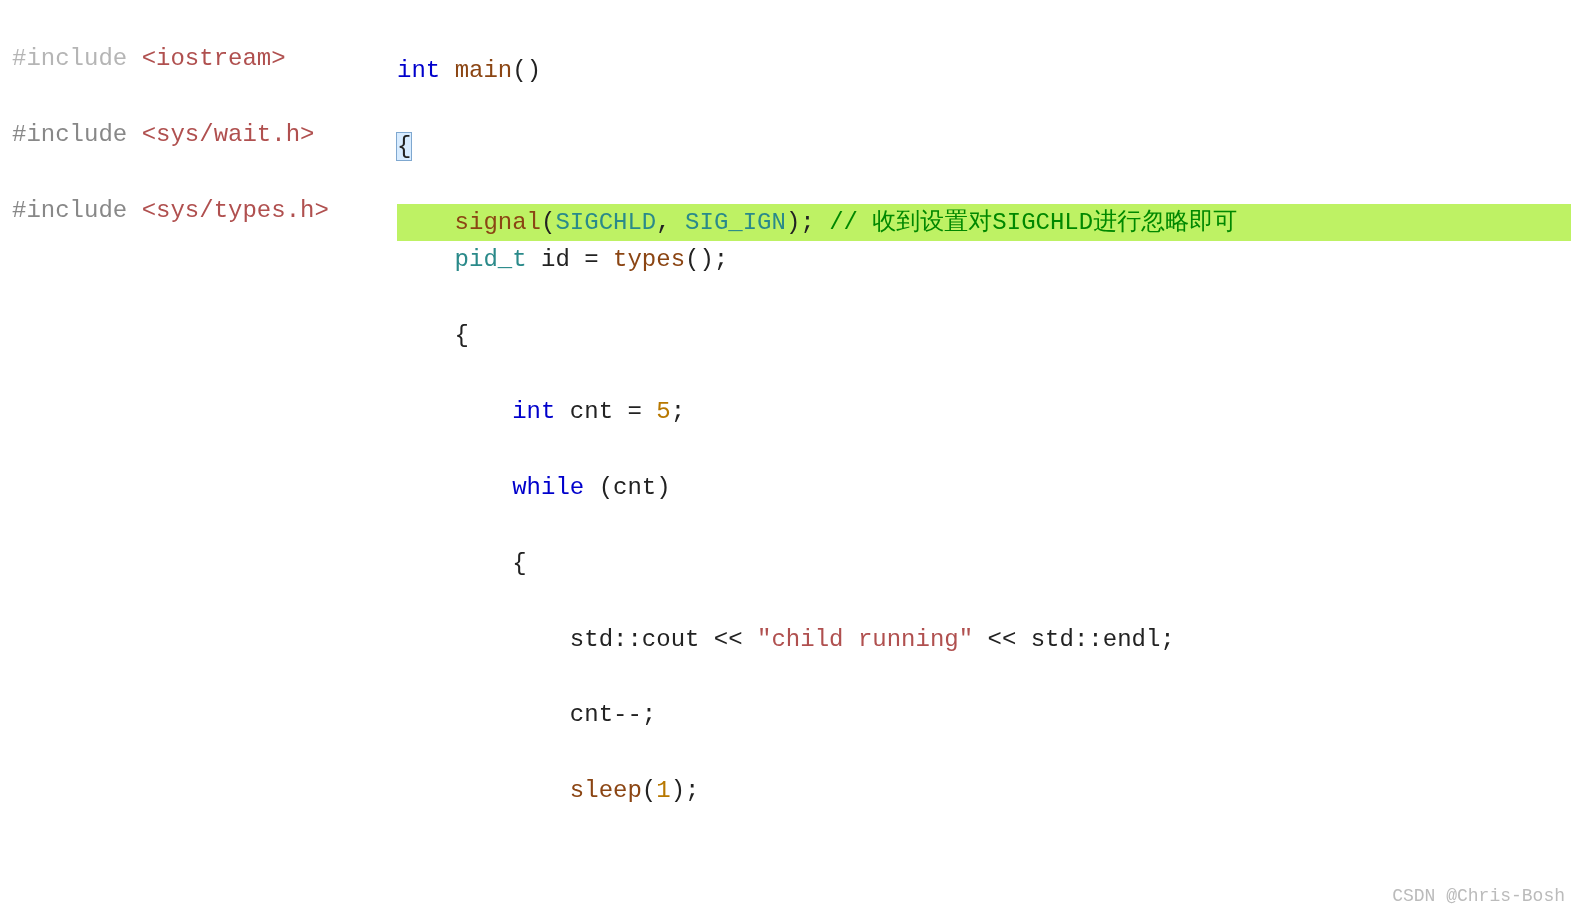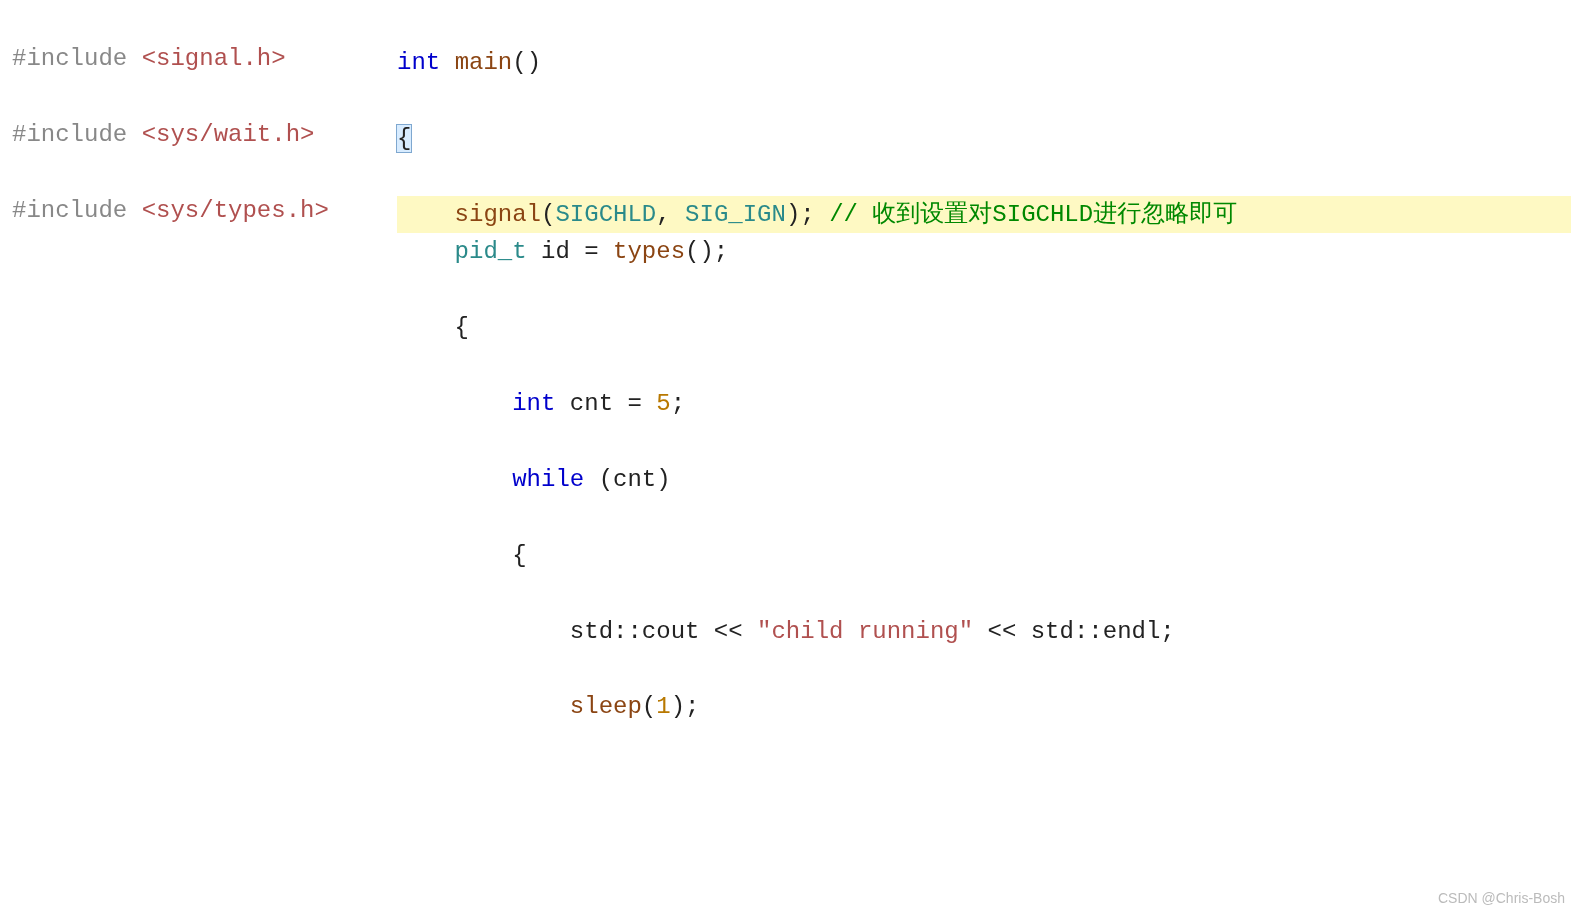--- a/index.html
+++ b/index.html
@@ -14,26 +14,26 @@
       overflow: hidden;
     }
     .left-pane {
       width: 395px;
       padding: 2px 12px;
       line-height: 1.58;
       color: #999;
     }
     .right-pane {
       flex: 1;
-      padding: 6px 2px;
+      padding: 14px 2px;
       line-height: 1.58;
       position: relative;
     }
     .hl-line {
-      background: #fef9c3;
+      background: #bef264;
       display: inline-block;
       width: 100%;
     }
     .gray-first { color: #b5b5b5; }
     .preproc { color: #888; }
     .angle { color: #b0504f; }
     .kw { color: #0000cc; }
     .type { color: #2a8a8a; }
     .func { color: #8b4513; }
     .num { color: #b87800; }
@@ -41,46 +41,47 @@
     .comment { color: #008800; }
     .black { color: #222; }
     .brace-match {
       background: #d8ecff;
       outline: 1px solid #7fa8d0;
     }
     .watermark {
       position: fixed;
       right: 8px;
       bottom: 4px;
-      font-size: 14px;
+      font-size: 18px;
       color: #bbb;
-      font-family: Liberation Sans, sans-serif;
+      font-family: Liberation Mono, monospace;
     }
   </style>
 </head>
 <body>
 
 
 
 <div class="left-pane">
-<div><span class="preproc">#include</span> <span class="angle">&lt;signal.h&gt;</span></div>
+<div><span class="gray-first">#include</span> <span class="angle">&lt;iostream&gt;</span></div>
 <div><span class="preproc">#include</span> <span class="angle">&lt;sys/wait.h&gt;</span></div>
 <div><span class="preproc">#include</span> <span class="angle">&lt;sys/types.h&gt;</span></div>
 </div>
 
 <div class="right-pane">
 <div><span class="kw">int</span> <span class="func">main</span><span class="black">()</span></div>
 <div><span class="black brace-match">{</span></div>
 <div class="hl-line">    <span class="func">signal</span><span class="black">(</span><span class="type">SIGCHLD</span><span class="black">, </span><span class="type">SIG_IGN</span><span class="black">); </span><span class="comment">// </span><span class="comment">收到设置对SIGCHLD进行忽略即可</span></div>
 <div>    <span class="type">pid_t</span><span class="black"> id = </span><span class="func">types</span><span class="black">();</span></div>
 <div>    <span class="black">{</span></div>
 <div>        <span class="kw">int</span><span class="black"> cnt = </span><span class="num">5</span><span class="black">;</span></div>
 <div>        <span class="kw">while</span><span class="black"> (cnt)</span></div>
 <div>        <span class="black">{</span></div>
 <div>            <span class="black">std::cout &lt;&lt; </span><span class="str">"child running"</span><span class="black"> &lt;&lt; std::endl;</span></div>
+<div>            <span class="black">cnt--;</span></div>
 <div>            <span class="func">sleep</span><span class="black">(</span><span class="num">1</span><span class="black">);</span></div>
 
 
 
 
 
 
 
 
 

